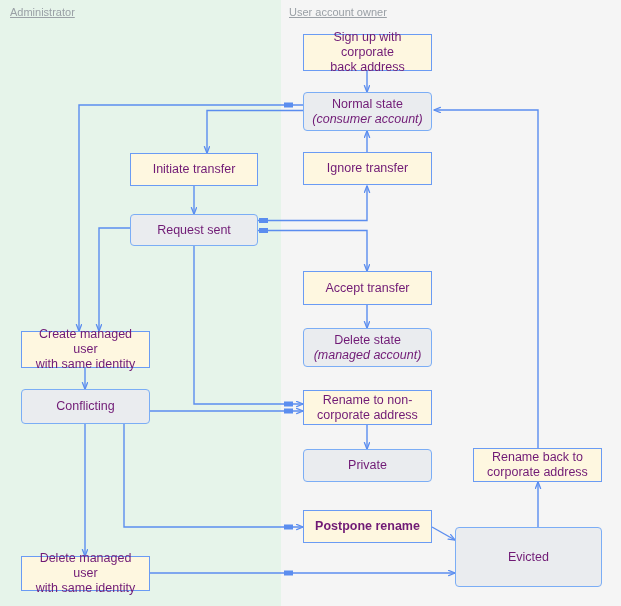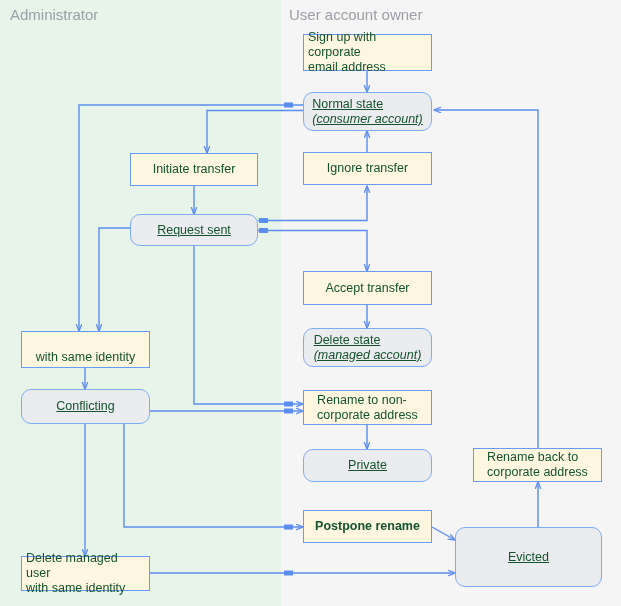--- a/index.html
+++ b/index.html
@@ -25,54 +25,55 @@
     width: 281px;
     background: #e6f4ea;
   }
   .lane-user {
     left: 281px;
     width: 340px;
     background: #f5f5f5;
   }
   .lane-label {
     position: absolute;
-    font-size: 15px;
+    font-size: 11px;
     color: #9aa0a6;
     white-space: nowrap;
+    text-decoration: underline;
   }
   svg.edges {
     position: absolute;
     left: 0;
     top: 0;
     width: 621px;
     height: 606px;
     pointer-events: none;
   }
   .node {
     position: absolute;
     box-sizing: border-box;
     display: flex;
     align-items: center;
     justify-content: center;
+    text-align: center;
     font-size: 12.5px;
     line-height: 15px;
-    color: #14532d;
+    color: #701a75;
     border: 1px solid #5b8def;
     padding: 2px 4px;
   }
   .node.action {
     background: #fef7e0;
     border-color: #6a9bf4;
     border-radius: 0;
   }
   .node.state {
     background: #eaecef;
     border-color: #7badf5;
-    border-radius: 10px;
-    text-decoration: underline;
+    border-radius: 4px;
   }
   .node .sub {
     font-style: italic;
     display: block;
   }
   .node .lines {
     display: block;
   }
 </style>
 </head>
@@ -138,21 +139,21 @@
       <path d="M538,527 L538,482" marker-end="url(#ar)"></path>
 
       <path d="M538,448 L538,110 L434,110" marker-end="url(#ar)"></path>
 
     </g>
   </svg>
 
   <div class="node action" style="left:303px; top:34px; width:129px; height:37px;">
     <span class="lines">
       <span>Sign up with corporate</span><br>
-      <span>email address</span>
+      <span>back address</span>
     </span>
   </div>
 
   <div class="node state" style="left:303px; top:92px; width:129px; height:39px;">
     <span class="lines">
       <span>Normal state</span><br>
       <span class="sub">(consumer account)</span>
     </span>
   </div>
 
@@ -174,21 +175,21 @@
 
   <div class="node state" style="left:303px; top:328px; width:129px; height:39px;">
     <span class="lines">
       <span>Delete state</span><br>
       <span class="sub">(managed account)</span>
     </span>
   </div>
 
   <div class="node action" style="left:21px; top:331px; width:129px; height:37px;">
     <span class="lines">
-      <br>
+      <span>Create managed user</span><br>
       <span>with same identity</span>
     </span>
   </div>
 
   <div class="node state" style="left:21px; top:389px; width:129px; height:35px;">
     <span>Conflicting</span>
   </div>
 
   <div class="node action" style="left:303px; top:390px; width:129px; height:35px;">
     <span class="lines">

